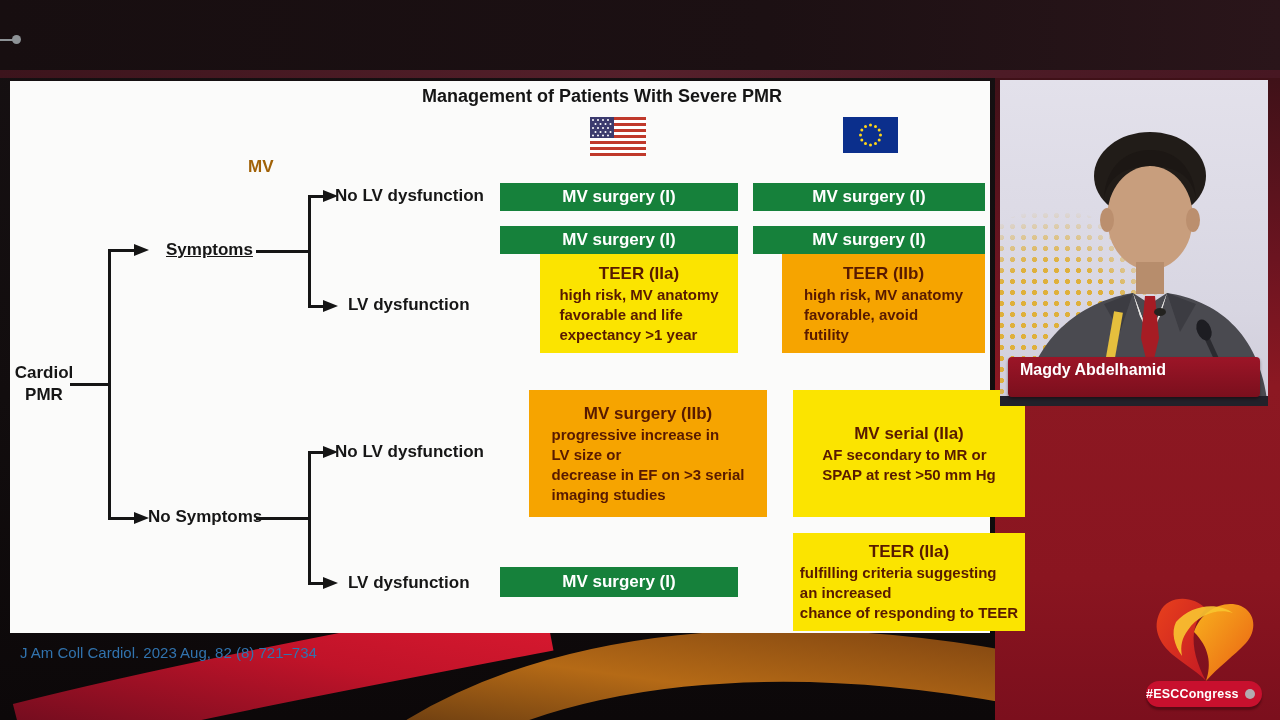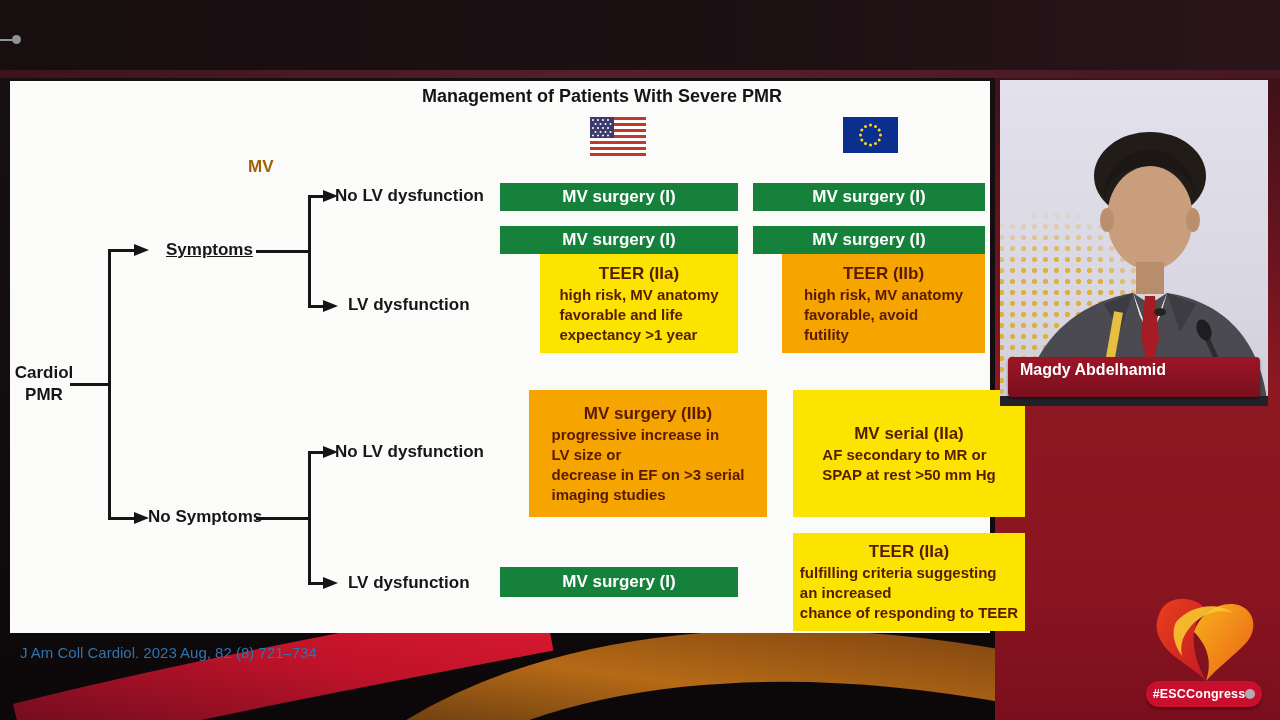--- a/index.html
+++ b/index.html
@@ -60,21 +60,21 @@
   .name-plate { position:absolute; left:8px; top:277px; width:252px; height:40px; border-radius:4px;
                 background:linear-gradient(180deg,#9c1527,#7a0f1d); padding:3px 0 16px 12px;
                 box-shadow:0 2px 3px rgba(20,0,5,.45); }
   .name-plate .name { font-size:16px; font-weight:700; color:#ffffff; line-height:19px; }
   .name-plate .country { font-size:14px; font-weight:400; color:#f3e9ea; line-height:16px; }
 
   
   .esc-logo { position:absolute; left:1148px; top:594px; width:110px; height:92px; }
   .hash-pill { position:absolute; left:1146px; top:681px; width:116px; height:26px; border-radius:13px;
                background:#c8102e; box-shadow:0 3px 2px rgba(40,0,8,.4);
-               display:flex; align-items:center; justify-content:center; }
+               display:flex; align-items:center; }
   .hash-pill .txt { font-size:12.5px; font-weight:700; color:#ffffff; letter-spacing:.2px; padding-right:10px; }
   .hash-dot { position:absolute; right:7px; top:8px; width:10px; height:10px; border-radius:50%; background:#b3abb0; }
 
   .ribbons { position:absolute; left:0; top:600px; width:1010px; height:120px; }
 </style>
 </head>
 <body>
 
 <div class="stage">
 

